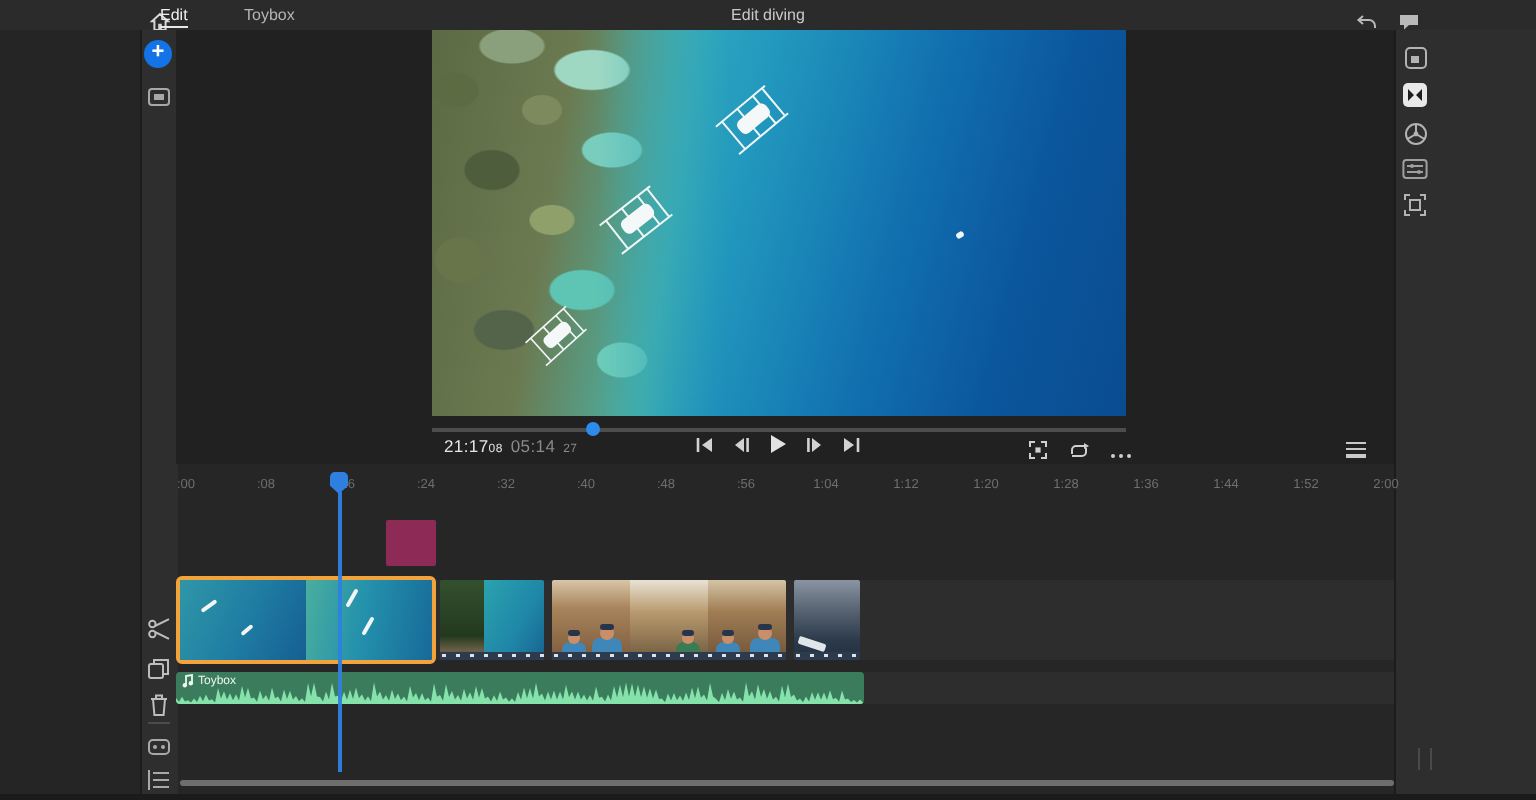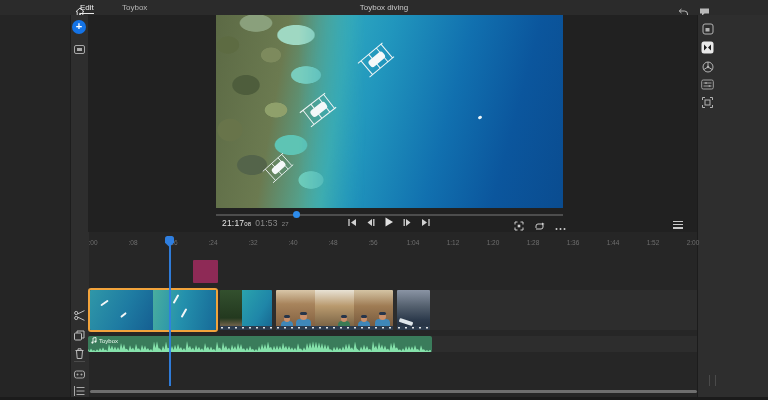--- a/index.html
+++ b/index.html
@@ -95,21 +95,21 @@
 <div id="app">
 
   <div id="topbar" class="abs">
     <div class="abs" style="left:75px;top:3px;">
       <svg width="10" height="10" viewBox="0 0 10 10">
           <path d="M5 1L1 4.6h1.2V9h2.4V6.4h.8V9h2.4V4.6H9z" fill="none" stroke="#d6d6d6" stroke-width="1"></path>
         </svg>
     </div>
     <div class="tab active abs" style="left:80px;top:0;">Edit</div>
     <div class="tab abs" style="left:122px;top:0;">Toybox</div>
-    <div id="app-title" class="abs">Toybox diving</div>
+    <div id="app-title" class="abs">Edit diving</div>
     <div class="abs" style="left:678px;top:3px;">
       <svg width="11" height="9" viewBox="0 0 11 9">
           <path d="M3.5 1L1.2 3l2.3 2M1.5 3h5a3 3 0 0 1 3 3v1" fill="none" stroke="#b9b9b9" stroke-width="1"></path>
         </svg>
     </div>
     <div class="abs" style="left:699px;top:3px;">
       <svg width="11" height="10" viewBox="0 0 11 10">
           <path d="M1 1.5h9v5H5.5L3 8.8V6.5H1z" fill="#b9b9b9"></path>
         </svg>
     </div>
@@ -236,21 +236,21 @@
       <div id="swimmer" class="abs"></div>
     </div>
   </div>
 
   <div id="scrub-bar" class="abs">
     <div id="scrub-track"></div>
     <div id="scrub-thumb" style="left: calc(23% - 3px);"></div>
   </div>
 
   <div id="timecode" class="abs">
-    <span>21:17</span><span class="frames">08</span><span class="total">01:53</span><span class="frames total">27</span>
+    <span>21:17</span><span class="frames">08</span><span class="total">05:14</span><span class="frames total">27</span>
   </div>
 
   <div id="transport" class="abs">
     <span class="tbtn">
       <svg width="9" height="9" viewBox="0 0 9 9">
           <path d="M1 1v7" stroke="#d2d2d2" stroke-width="1.3"></path>
           <path d="M8 1L3 4.5 8 8z" fill="#d2d2d2"></path>
         </svg>
       </span>
     <span class="tbtn">

